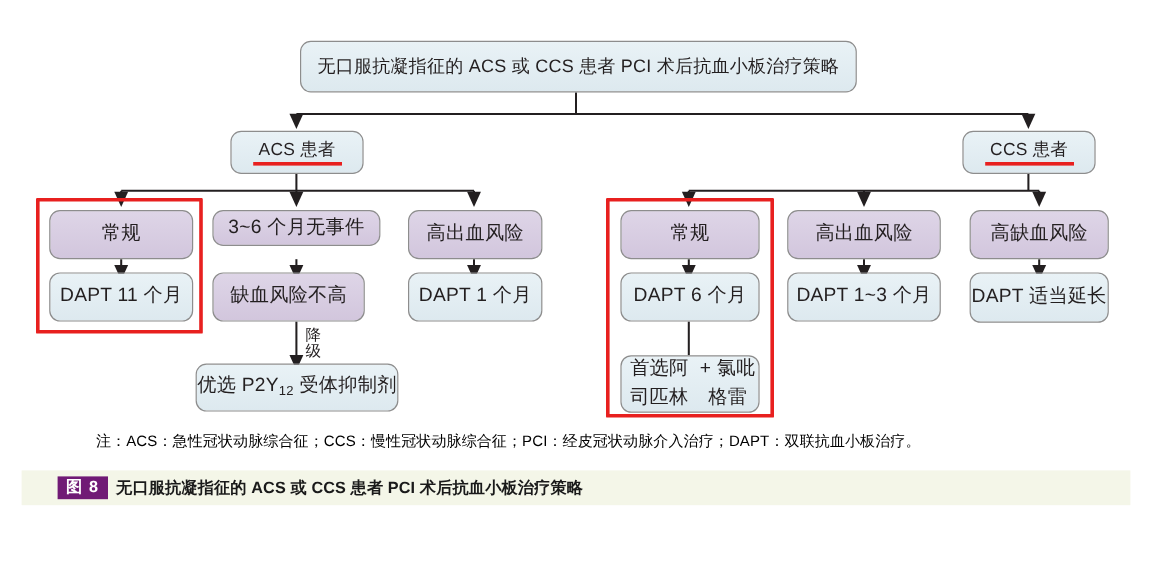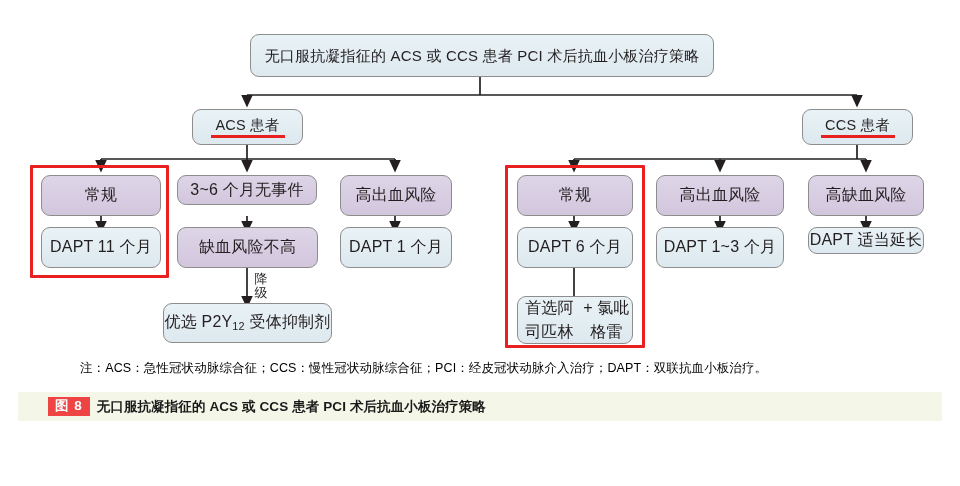--- a/index.html
+++ b/index.html
@@ -114,21 +114,21 @@
     position: absolute;
     left: 18px;
     top: 392px;
     width: 924px;
     height: 29px;
     background: #f4f6e8;
     display: flex;
     align-items: center;
   }
   .caption-badge {
-    background: #ef4444;
+    background: #701a75;
     color: #ffffff;
     font-size: 13.5px;
     font-weight: bold;
     padding: 2px 7px 3px 7px;
     margin-left: 30px;
     line-height: 1;
     letter-spacing: 1px;
   }
   .caption-text {
     font-size: 13.5px;
@@ -209,21 +209,21 @@
   <div class="node purple node-lvl3" style="left:41px; top:175px; width:120px; height:41px;">
     <span>常规</span>
   </div>
   <div class="node blue node-lvl3" style="left:41px; top:227px; width:120px; height:41px;">
     <span>DAPT 11 个月</span>
   </div>
 
   <div class="node purple node-lvl3" style="left:177px; top:175px; width:140px; height:30px;">
     <span>3~6 个月无事件</span>
   </div>
-  <div class="node purple node-lvl3" style="left:177px; top:227px; width:141px; height:41px;">
+  <div class="node purple node-lvl3" style="left:177px; top:227px; width:127px; height:41px;">
     <span>缺血风险不高</span>
   </div>
   <div class="vert-label" style="left:253px; top:272px;">
     <span>降</span>
     <span>级</span>
   </div>
   <div class="node blue node-lvl3" style="left:163px; top:303px; width:169px; height:40px;">
     <span><span>优选 P2Y</span><span class="sub">12</span><span> 受体抑制剂</span></span>
   </div>
 
@@ -248,21 +248,21 @@
   <div class="node purple node-lvl3" style="left:656px; top:175px; width:128px; height:41px;">
     <span>高出血风险</span>
   </div>
   <div class="node blue node-lvl3" style="left:656px; top:227px; width:128px; height:41px;">
     <span>DAPT 1~3 个月</span>
   </div>
 
   <div class="node purple node-lvl3" style="left:808px; top:175px; width:116px; height:41px;">
     <span>高缺血风险</span>
   </div>
-  <div class="node blue node-lvl3" style="left:808px; top:227px; width:116px; height:27px;">
+  <div class="node blue node-lvl3" style="left:808px; top:227px; width:116px; height:42px;">
     <span>DAPT 适当延长</span>
   </div>
 
   <div class="footnote" style="left:80px; top:360px;">注：ACS：急性冠状动脉综合征；CCS：慢性冠状动脉综合征；PCI：经皮冠状动脉介入治疗；DAPT：双联抗血小板治疗。</div>
 
   <div class="caption-bar">
     <span class="caption-badge">图 8</span>
     <span class="caption-text">无口服抗凝指征的 ACS 或 CCS 患者 PCI 术后抗血小板治疗策略</span>
   </div>
 

